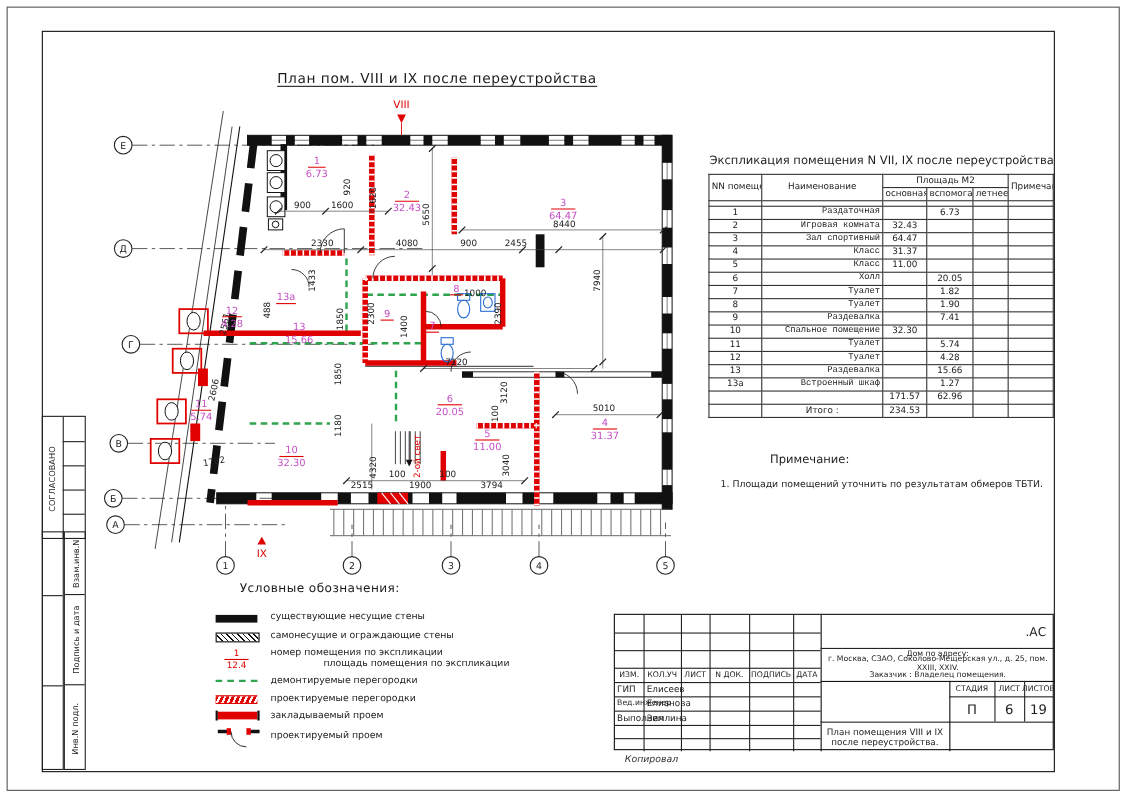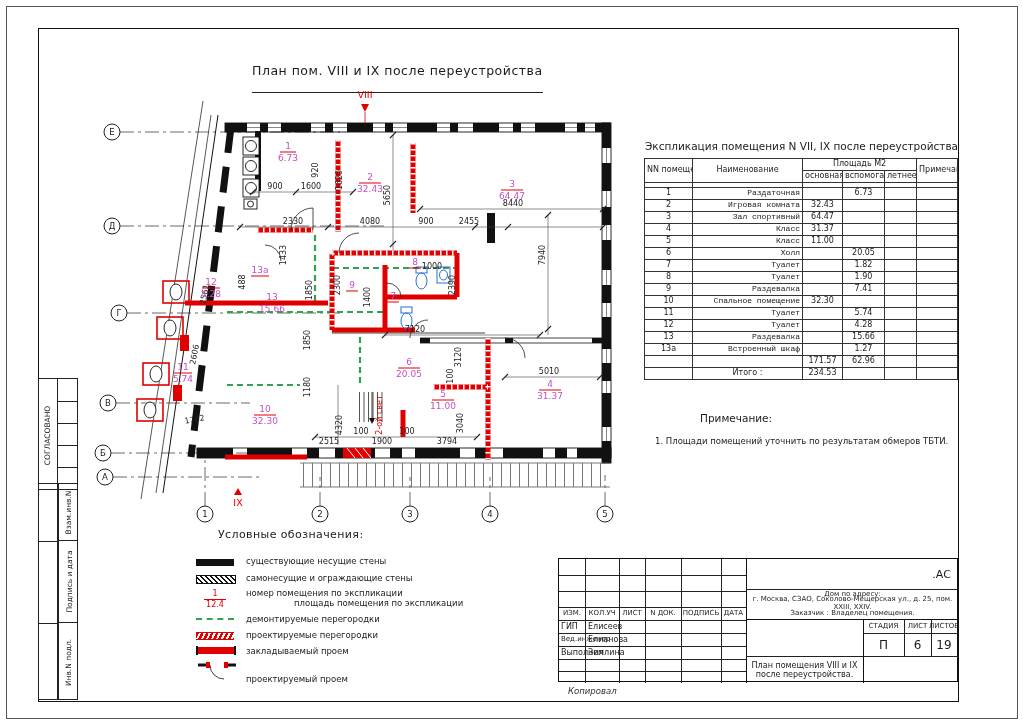--- a/index.html
+++ b/index.html
@@ -3,21 +3,21 @@
 <meta charset="utf-8">
 <style>
   html,body{margin:0;padding:0;background:#e8e8e8;}
   .sheet{position:relative;width:1023px;height:724px;background:#ffffff;overflow:hidden;
          font-family:"DejaVu Sans",sans-serif;color:#1c1c1c;}
   .abs{position:absolute;}
   .frame-outer{left:6px;top:6px;width:1010px;height:711px;border:1px solid #555;}
   .frame-inner{left:38px;top:28px;width:919px;height:672px;border:1.5px solid #111;}
   .vbox{position:absolute;display:flex;align-items:center;justify-content:center;}
   .vbox>span{transform:rotate(-90deg);white-space:nowrap;font-size:7.5px;color:#222;}
-  .title{font-size:12.5px;letter-spacing:.5px;border-bottom:1.2px solid #222;padding-bottom:14px;white-space:nowrap;}
+  .title{font-size:12.5px;letter-spacing:.5px;border-bottom:1.2px solid #222;padding-bottom:0;white-space:nowrap;}
   
   .expl{border-collapse:collapse;table-layout:fixed;width:313px;font-size:8px;}
   .expl th,.expl td{border:1px solid #333;padding:0 2px;height:11px;line-height:1.05;
        overflow:hidden;white-space:nowrap;font-weight:normal;text-align:center;}
   .expl td.nm{text-align:right;font-family:Liberation Mono, monospace;}
   .expl tr.sep td{height:4px;padding:0;}
   .expl-wrap{left:644px;top:140px;width:315px;}
   .expl-title{font-size:10.5px;text-align:center;margin-bottom:6px;white-space:nowrap;}
   
   .lg-label{font-size:8.5px;white-space:nowrap;color:#222;}
@@ -629,21 +629,21 @@
     <div class="abs lg-label" style="left:50px;top:118px;">закладываемый проем</div>
     <div class="abs" style="left:0;top:133px;">
       <svg width="42" height="20">
           <line x1="2" y1="4" x2="12" y2="4" stroke="#111" stroke-width="3"></line>
           <line x1="30" y1="4" x2="40" y2="4" stroke="#111" stroke-width="3"></line>
           <rect x="10" y="1" width="4" height="6" fill="#e00000"></rect>
           <rect x="28" y="1" width="4" height="6" fill="#e00000"></rect>
           <path d="M14,4 A14 14 0 0 0 28,18" stroke="#111" stroke-width="0.8" fill="none"></path>
         </svg>
     </div>
-    <div class="abs lg-label" style="left:50px;top:146px;">проектируемый проем</div>
+    <div class="abs lg-label" style="left:50px;top:136px;">проектируемый проем</div>
   </div>
 
   <div class="abs" style="left:558px;top:558px;width:400px;height:124px;border:1.5px solid #111;box-sizing:border-box;">
 
     <div class="abs" style="left:26px;top:0;height:124px;border-left:1px solid #222;"></div>
     <div class="abs" style="left:60px;top:0;height:124px;border-left:1px solid #222;"></div>
     <div class="abs" style="left:86px;top:0;height:124px;border-left:1px solid #222;"></div>
     <div class="abs" style="left:122px;top:0;height:124px;border-left:1px solid #222;"></div>
     <div class="abs" style="left:162px;top:0;height:124px;border-left:1px solid #222;"></div>
     <div class="abs" style="left:187px;top:0;height:124px;border-left:1.5px solid #111;"></div>

